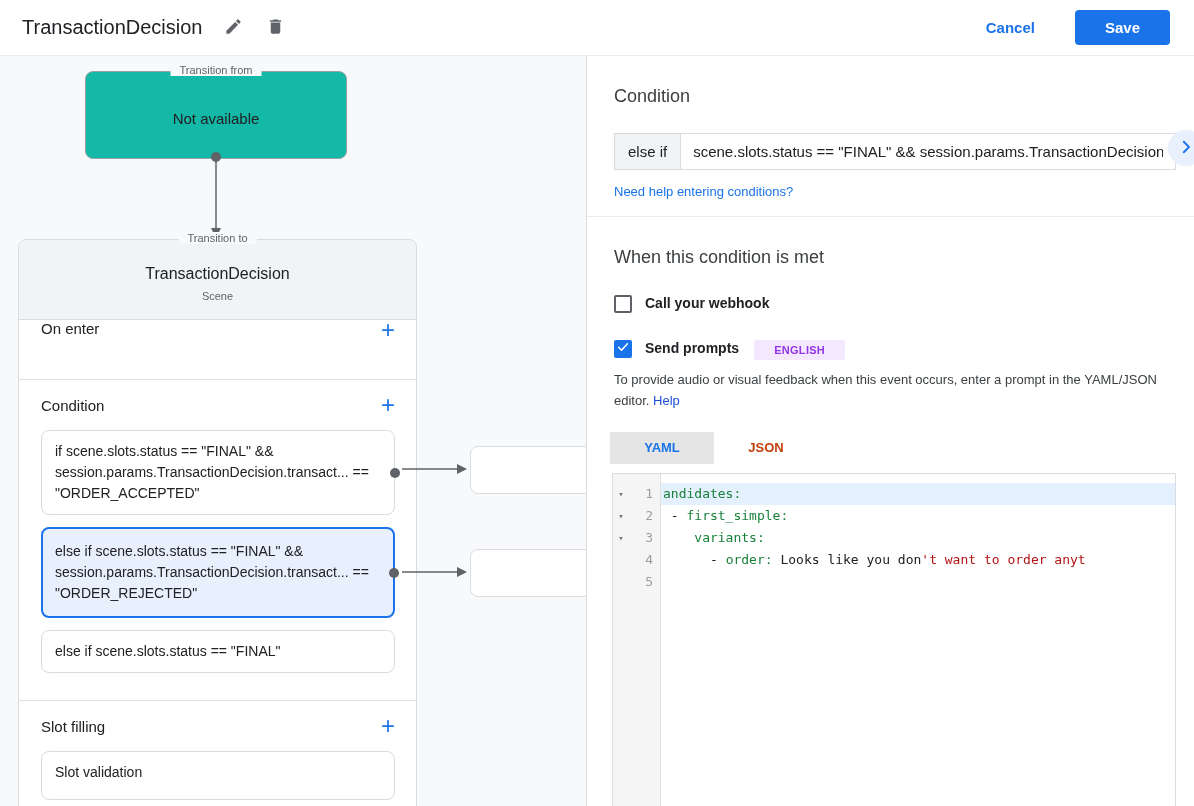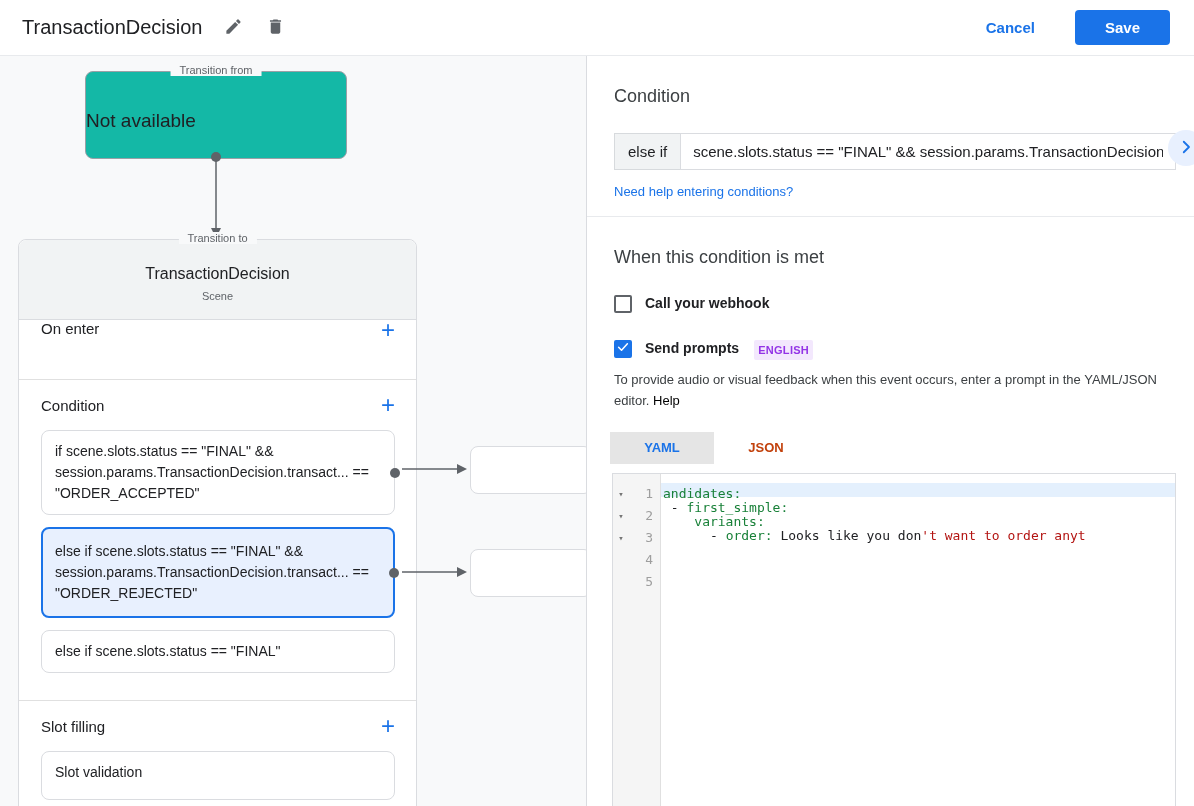--- a/index.html
+++ b/index.html
@@ -24,21 +24,21 @@
   .main { display:flex; height:750px; }
   .canvas { width:586px; position:relative; background:#f8f9fa; overflow:hidden; flex:none; }
   .panel { flex:1; background:#fff; border-left:1px solid #dadce0; position:relative;
     padding:0 18px 0 27px; }
 
   
   .tf-box { position:absolute; left:85px; top:15px; width:262px; height:88px;
     background:#14b8a6; border:1px solid #9aa0a6; border-radius:8px; }
   .legend { position:absolute; top:-8px; left:50%; transform:translateX(-50%);
     background:#f8f9fa; padding:0 9px; font-size:11px; color:#5f6368; white-space:nowrap; }
-  .tf-box .tf-value { margin-top:38px; font-size:19px; color:#202124; }
+  .tf-box .tf-value { text-align:center; margin-top:38px; font-size:15px; color:#202124; }
 
   .conn { position:absolute; overflow:visible; }
 
   
   .scene-card { position:absolute; left:18px; top:183px; width:399px; height:570px;
     background:#fff; border:1px solid #dadce0; border-radius:8px 8px 0 0; }
   .scene-card .legend { top:-8px; }
   .scene-header { height:80px; background:#f1f3f4; border-bottom:1px solid #dadce0;
     border-radius:8px 8px 0 0; text-align:center; padding-top:25px; }
   .scene-header .scene-name { font-size:16px; color:#202124; }
@@ -90,41 +90,41 @@
 
   .when-title { margin-top:30px; }
   .check-row { display:flex; align-items:flex-start; margin-top:27px; }
   .checkbox { width:18px; height:18px; border:2px solid #5f6368; border-radius:2px;
     cursor:pointer; flex:none; display:flex; align-items:center; justify-content:center; }
   .checkbox.checked { background:#1a73e8; border-color:#1a73e8; }
   .checkbox svg { width:14px; height:14px; stroke:#fff; fill:none; stroke-width:2.6;
     stroke-linecap:round; stroke-linejoin:round; }
   .check-label { font-size:14px; font-weight:bold; color:#202124; margin-left:13px; }
   .lang-badge { margin-left:15px; background:#f3e8fd; color:#9334e6; font-size:11px;
-    font-weight:bold; padding:4px 4px; border-radius:2px; letter-spacing:.3px; }
+    font-weight:bold; padding:4px 20px; border-radius:2px; letter-spacing:.3px; }
 
   .hint { margin-top:10px; font-size:13px; line-height:1.6; color:#3c4043; max-width:572px; }
-  .hint a { color:#000000; text-decoration:none; cursor:pointer;margin-top:23px; }
+  .hint a { color:#1d4ed8; text-decoration:none; cursor:pointer;margin-top:23px; }
 
   .tabs { display:flex; margin-top:20px; margin-left:-4px; }
   .tab { width:104px; height:32px; display:flex; align-items:center; justify-content:center;
     font-size:13px; font-weight:bold; color:#c2410c; cursor:pointer; background:#fff;
     border:none; font-family:"Liberation Sans",sans-serif; }
   .tab.active { background:#e5e5e5; color:#1a73e8; }
 
   
   .editor { margin-top:9px; margin-left:-2px; border:1px solid #dadce0; height:340px;
     display:flex; background:#fff; font-family:"DejaVu Sans Mono", monospace; font-size:13px; }
   .gutter { width:48px; background:#f5f5f5; border-right:1px solid #e0e0e0;
     padding-top:9px; flex:none; }
   .gutter-row { height:22px; display:flex; align-items:center; }
   .fold { width:16px; text-align:center; font-size:9px; color:#757575; cursor:pointer; }
   .lnum { flex:1; text-align:right; padding-right:7px; color:#9e9e9e; font-size:13px; }
   .code { flex:1; padding-top:9px; overflow:hidden; }
-  .code-line { height:14px; line-height:22px; white-space:pre; padding-left:2px; }
+  .code-line { height:22px; line-height:22px; white-space:pre; padding-left:2px; }
   .code-line.hl { background:#e4f0fd; }
   .tok.green { color:#188038; }
   .tok.red { color:#b31412; }
   .tok.plain { color:#202124; }
 </style>
 </head>
 <body>
 
 <header class="topbar">
   <h1>TransactionDecision</h1>

